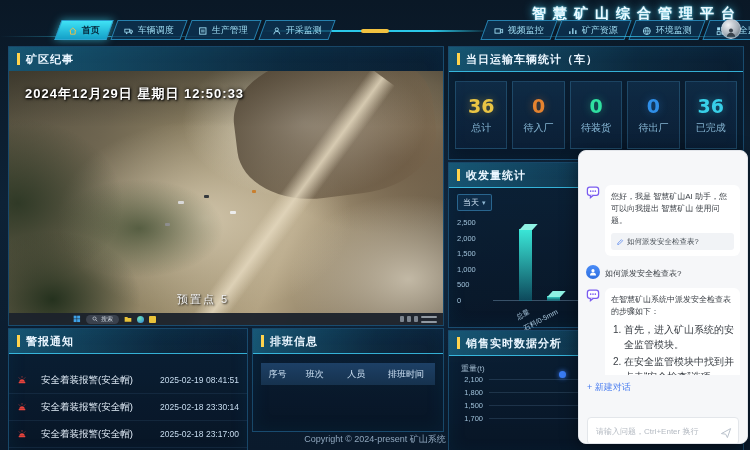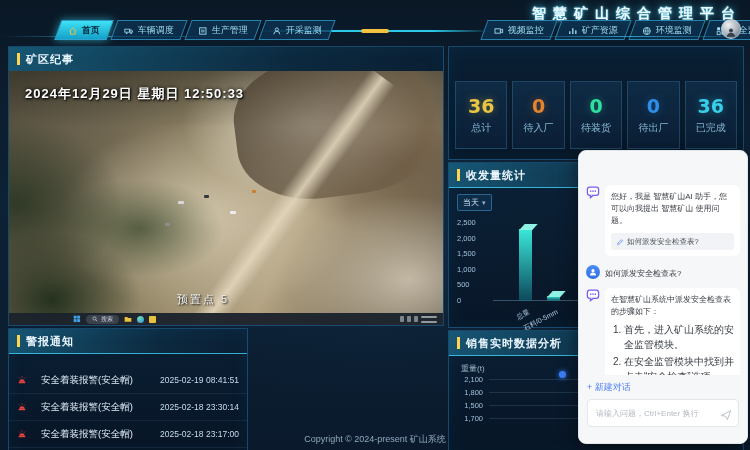--- a/index.html
+++ b/index.html
@@ -143,21 +143,21 @@
       align-items:center;justify-content:center;}
   .msg-av.user svg{width:10px;height:10px;}
   .msg-card{background:#fff;border-radius:6px;padding:6px;font-size:8px;color:#3a3f45;line-height:1.5;flex:1;}
   .msg-plain{font-size:8px;color:#3a3f45;padding-top:3px;}
   .chip{margin-top:6px;display:flex;align-items:center;gap:3px;background:#f1f3f6;border-radius:3px;
       padding:3px 5px;font-size:7.5px;color:#4a5158;cursor:pointer;}
   .chip .icn{width:8px;height:8px;flex:none;}
   .ai-steps{margin:4px 0 0 0;padding-left:13px;}
   .ai-steps li{font-size:10px;color:#3a3f45;line-height:1.5;margin-bottom:2px;}
   .ai-foot{position:absolute;left:0;right:0;bottom:0;height:60px;padding:4px 8px;background:#f6f7f9;}
-  .new-chat{font-size:9px;color:#4a7df0;margin:2px 0 5px;cursor:pointer;}
+  .new-chat{font-size:9px;color:#4a7df0;margin:2px 0 23px;cursor:pointer;}
   .ai-inputrow{display:flex;align-items:center;background:#fff;border:1px solid #e3e6ea;border-radius:4px;
       height:26px;padding:0 6px;gap:4px;}
   .ai-input{flex:1;border:none;outline:none;font-size:8px;color:#333;background:transparent;
       font-family:"Liberation Sans","DejaVu Sans",sans-serif;}
   .ai-input::placeholder{color:#b4bac2;}
   .send-ic{width:12px;height:12px;flex:none;cursor:pointer;}
   .send-ic svg{width:100%;height:100%;}
 </style>
 </head>
 <body>
@@ -359,24 +359,40 @@
               <rect x="2" y="8.2" width="8" height="1.7" rx="0.6" fill="#e8433c"></rect>
               <path d="M6 1.6 V3 M2.4 3.2 L3.4 4.2 M9.6 3.2 L8.6 4.2" stroke="#e8433c" stroke-width="1"></path>
             </svg>
           </span>
           <span class="alert-text">安全着装报警(安全帽)</span>
           <span class="alert-time">2025-02-18 23:17:00</span>
         </div>
       </div>
   </div>
 
+  <div class="panel" id="schedule-panel">
+    <div class="p-head">
+      <div class="p-bar"></div>
+      <div class="p-title">排班信息</div>
+    </div>
+    <div class="sch-head" id="schedule-head">
+        <div class="sch-col">序号</div>
+        <div class="sch-col">班次</div>
+        <div class="sch-col">人员</div>
+        <div class="sch-col">排班时间</div>
+      </div>
+  </div>
 
   <div class="footer">Copyright © 2024-present 矿山系统</div>
 
   <div class="panel" id="vehicle-panel">
+    <div class="p-head">
+      <div class="p-bar"></div>
+      <div class="p-title">当日运输车辆统计（车）</div>
+    </div>
     <div class="stat-cards" id="stat-cards">
         <div class="stat-card">
           <div class="stat-num" style="color: rgb(233, 197, 68); text-shadow: rgba(233, 197, 68, 0.4) 0px 0px 8px;">36</div>
           <div class="stat-label">总计</div>
         </div>
         <div class="stat-card">
           <div class="stat-num" style="color: rgb(229, 131, 47); text-shadow: rgba(229, 131, 47, 0.4) 0px 0px 8px;">0</div>
           <div class="stat-label">待入厂</div>
         </div>
         <div class="stat-card">

